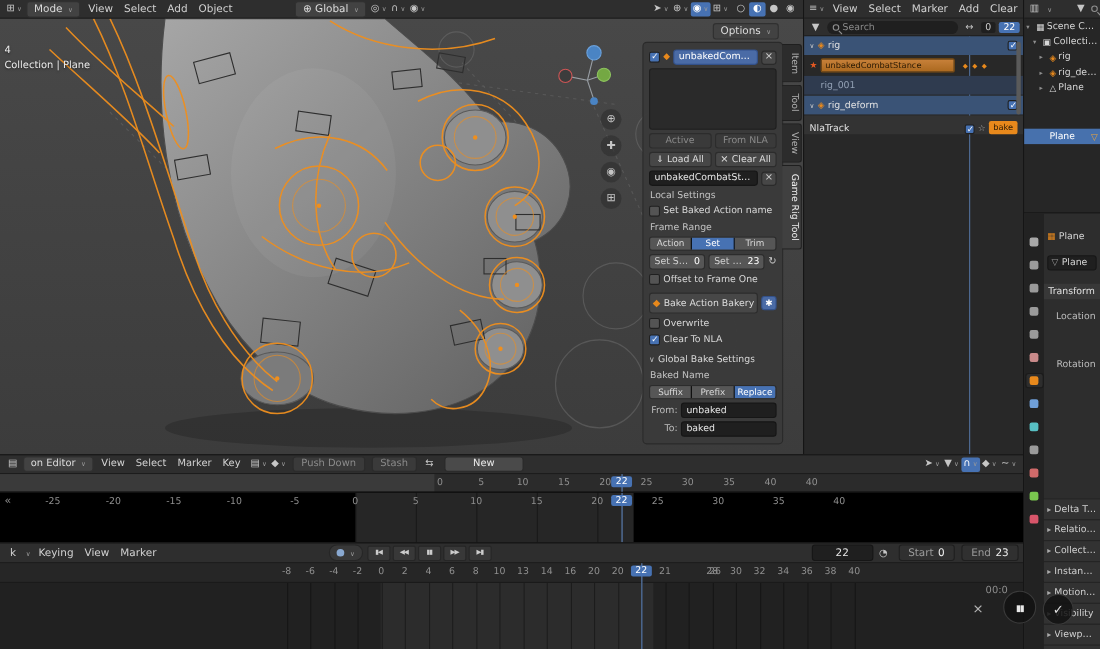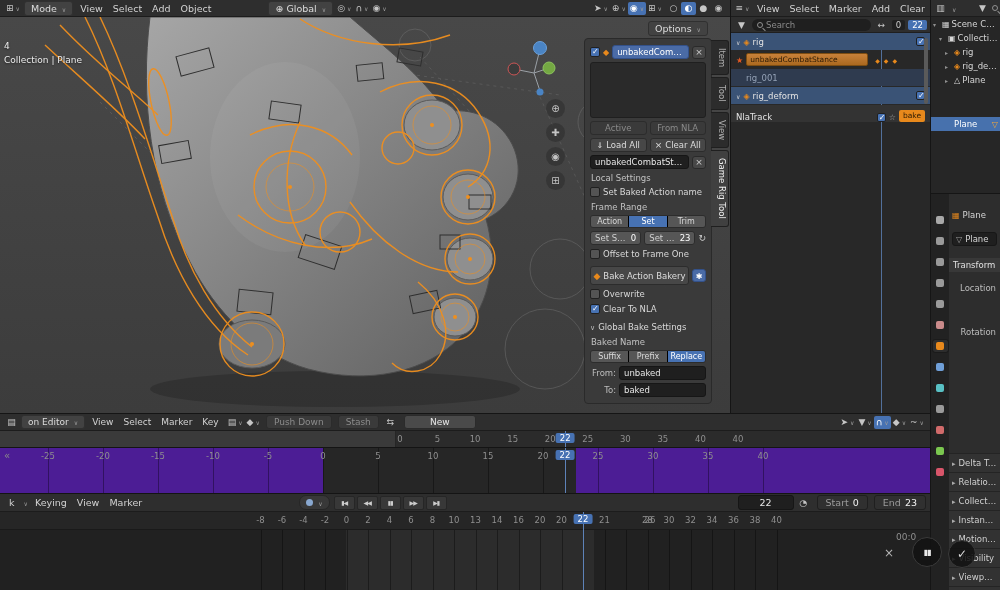--- a/index.html
+++ b/index.html
@@ -115,21 +115,21 @@
   #dope .hdr{font-size:9px;}
   .dimbtn{background:#3a3a3a;border:1px solid #2b2b2b;border-radius:3px;color:#8b8b8b;padding:1px 7px;margin:0 2px;white-space:nowrap;}
   .newbtn{background:#4a4a4a;border:1px solid #2b2b2b;border-radius:3px;color:#e9e9e9;padding:1px 0;width:72px;text-align:center;margin-left:4px;}
   #dope-ruler{position:absolute;top:17px;left:0;right:0;height:17px;background:#2b2b2b;}
   #dope-channelblock{position:absolute;left:0;top:0;width:396px;height:100%;background:#3a3a3a;border-right:1px solid #262626;}
   .tick{position:absolute;top:3px;transform:translateX(-50%);font-size:8.5px;color:#8f8f8f;z-index:2;}
   .fbadge{position:absolute;top:2px;transform:translateX(-50%);background:#4772b3;color:#fff;font-size:8.5px;padding:0 4px;border-radius:2px;z-index:5;}
   .cfline{position:absolute;width:1px;background:#5d82b8;z-index:4;}
   .gl{position:absolute;top:0;bottom:0;width:1px;background:rgba(0,0,0,.35);z-index:1;}
   
-  #strip2{left:0;top:447px;width:930px;height:46px;background:#4c1d95;border-top:1px solid #141414;}
+  #strip2{left:0;top:447px;width:930px;height:46px;background:#000000;border-top:1px solid #141414;}
   #strip2 .band{position:absolute;left:323px;width:253px;top:0;bottom:0;background:#262626;}
   .collapse{position:absolute;left:4px;top:2px;color:#8a8a8a;font-size:10px;z-index:3;}
   .collapse::after{content:"«";}
   
   #timeline{left:0;top:493px;width:930px;height:97px;background:#222;border-top:1px solid #141414;}
   #timeline .hdr{height:18px;}
   #tl-ruler{position:absolute;top:18px;left:0;right:0;height:18px;background:#262626;border-bottom:1px solid #1a1a1a;}
   #tl-content{position:absolute;top:36px;left:0;right:0;bottom:0;background:#212121;}
   #tl-content .band{position:absolute;left:346px;width:248px;top:0;bottom:0;background:#2c2c2c;}
   #transport-wrap{display:inline-flex;align-items:center;gap:4px;margin-left:150px;}

